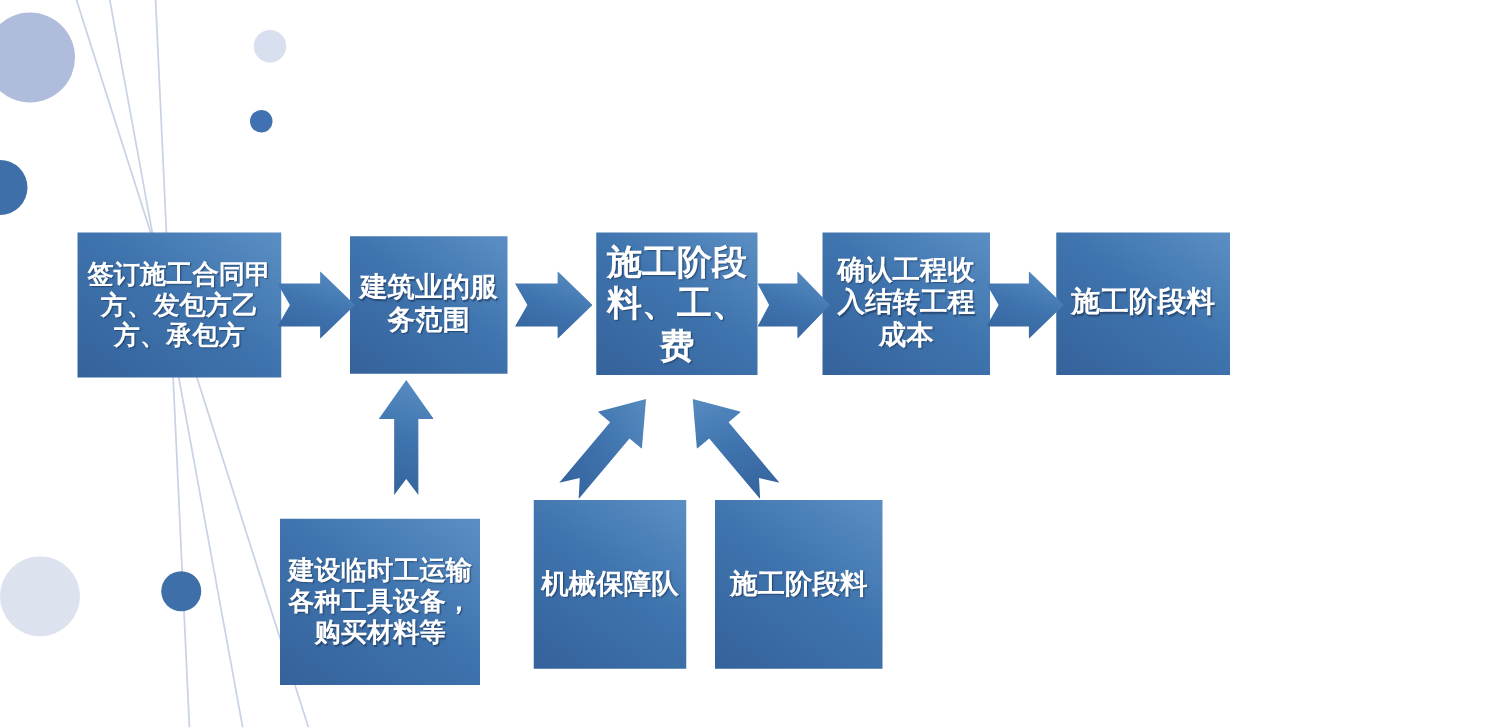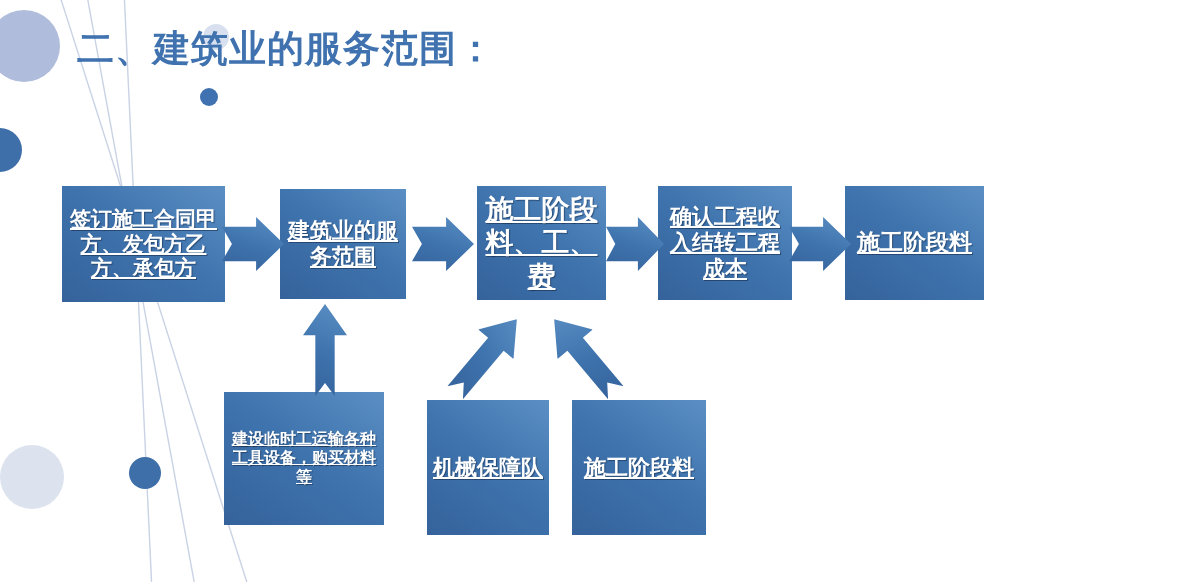--- a/index.html
+++ b/index.html
@@ -40,21 +40,20 @@
     color:#ffffff;
     display:flex;
     align-items:center;
     justify-content:center;
     text-align:center;
     font-weight:bold;
     line-height:1.18;
     text-shadow:1px 1px 1px rgba(20,40,70,.55);
     padding:2px 6px;
     word-break:break-all;
-    text-decoration:underline;
   }
   .fbox span{display:block;width:100%;}
 
   
   .arrow-r{
     position:absolute;
     background:linear-gradient(200deg,#5b8fc4 0%,#3f74ae 50%,#35629b 100%);
     -webkit-clip-path:polygon(0% 18%, 55% 18%, 55% 0%, 100% 50%, 55% 100%, 55% 82%, 0% 82%, 16% 50%);
     clip-path:polygon(0% 18%, 55% 18%, 55% 0%, 100% 50%, 55% 100%, 55% 82%, 0% 82%, 16% 50%);
   }
@@ -81,39 +80,38 @@
       <line x1="86" y1="-10" x2="196" y2="592" stroke="#c9d3e4" stroke-width="1.4"></line>
       <line x1="124" y1="-10" x2="152" y2="592" stroke="#c9d3e4" stroke-width="1.4"></line>
       <circle cx="24" cy="46" r="36" fill="#b0bcdb"></circle>
       <circle cx="0" cy="150" r="22" fill="#3f6fa8"></circle>
       <circle cx="209" cy="97" r="9" fill="#4071b0"></circle>
       <circle cx="32" cy="477" r="32" fill="#dde3ee"></circle>
       <circle cx="145" cy="473" r="16" fill="#3f6fa8"></circle>
       <circle cx="216" cy="37" r="13" fill="#d8dfee"></circle>
     </svg>
 
-  <div id="title">二、建筑业的服务范围：</div>
 
   <div id="flow-layer">
       <div class="fbox" style="left: 62px; top: 186px; width: 163px; height: 116px; font-size: 21px;">
         <span>签订施工合同甲方、发包方乙方、承包方</span>
       </div>
       <div class="fbox" style="left: 280px; top: 189px; width: 126px; height: 110px; font-size: 22px;">
         <span>建筑业的服务范围</span>
       </div>
       <div class="fbox" style="left: 477px; top: 186px; width: 129px; height: 114px; font-size: 28px;">
         <span>施工阶段料、工、费</span>
       </div>
       <div class="fbox" style="left: 658px; top: 186px; width: 134px; height: 114px; font-size: 22px; justify-content: center;">
         <span>确认工程收入结转工程成本</span>
       </div>
       <div class="fbox" style="left: 845px; top: 186px; width: 139px; height: 114px; font-size: 23px;">
         <span>施工阶段料</span>
       </div>
-      <div class="fbox" style="left: 224px; top: 392px; width: 160px; height: 133px; font-size: 16px;">
+      <div class="fbox" style="left: 224px; top: 415px; width: 160px; height: 133px; font-size: 21px;">
         <span>建设临时工运输各种工具设备，购买材料等</span>
       </div>
       <div class="fbox" style="left: 427px; top: 400px; width: 122px; height: 135px; font-size: 22px; align-items: center;">
         <span>机械保障队</span>
       </div>
       <div class="fbox" style="left: 572px; top: 400px; width: 134px; height: 135px; font-size: 22px;">
         <span>施工阶段料</span>
       </div>
       <div class="arrow-r" style="left: 222px; top: 217px; width: 62px; height: 54px;"></div>
       <div class="arrow-r" style="left: 412px; top: 217px; width: 62px; height: 54px;"></div>

